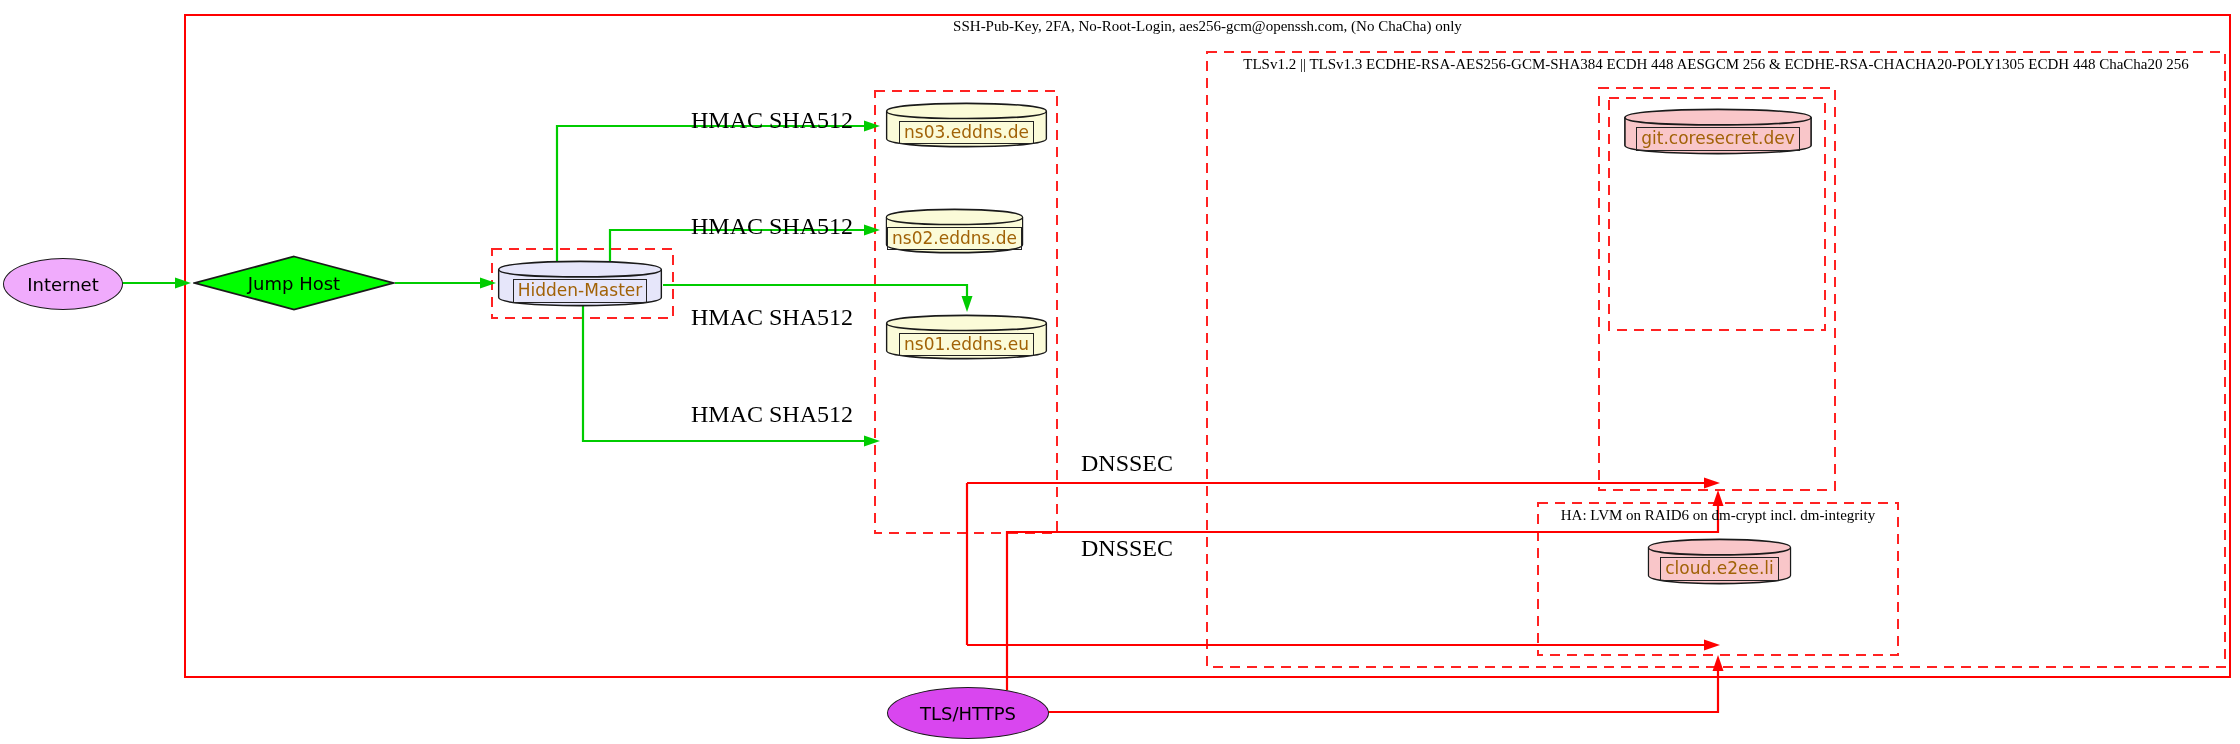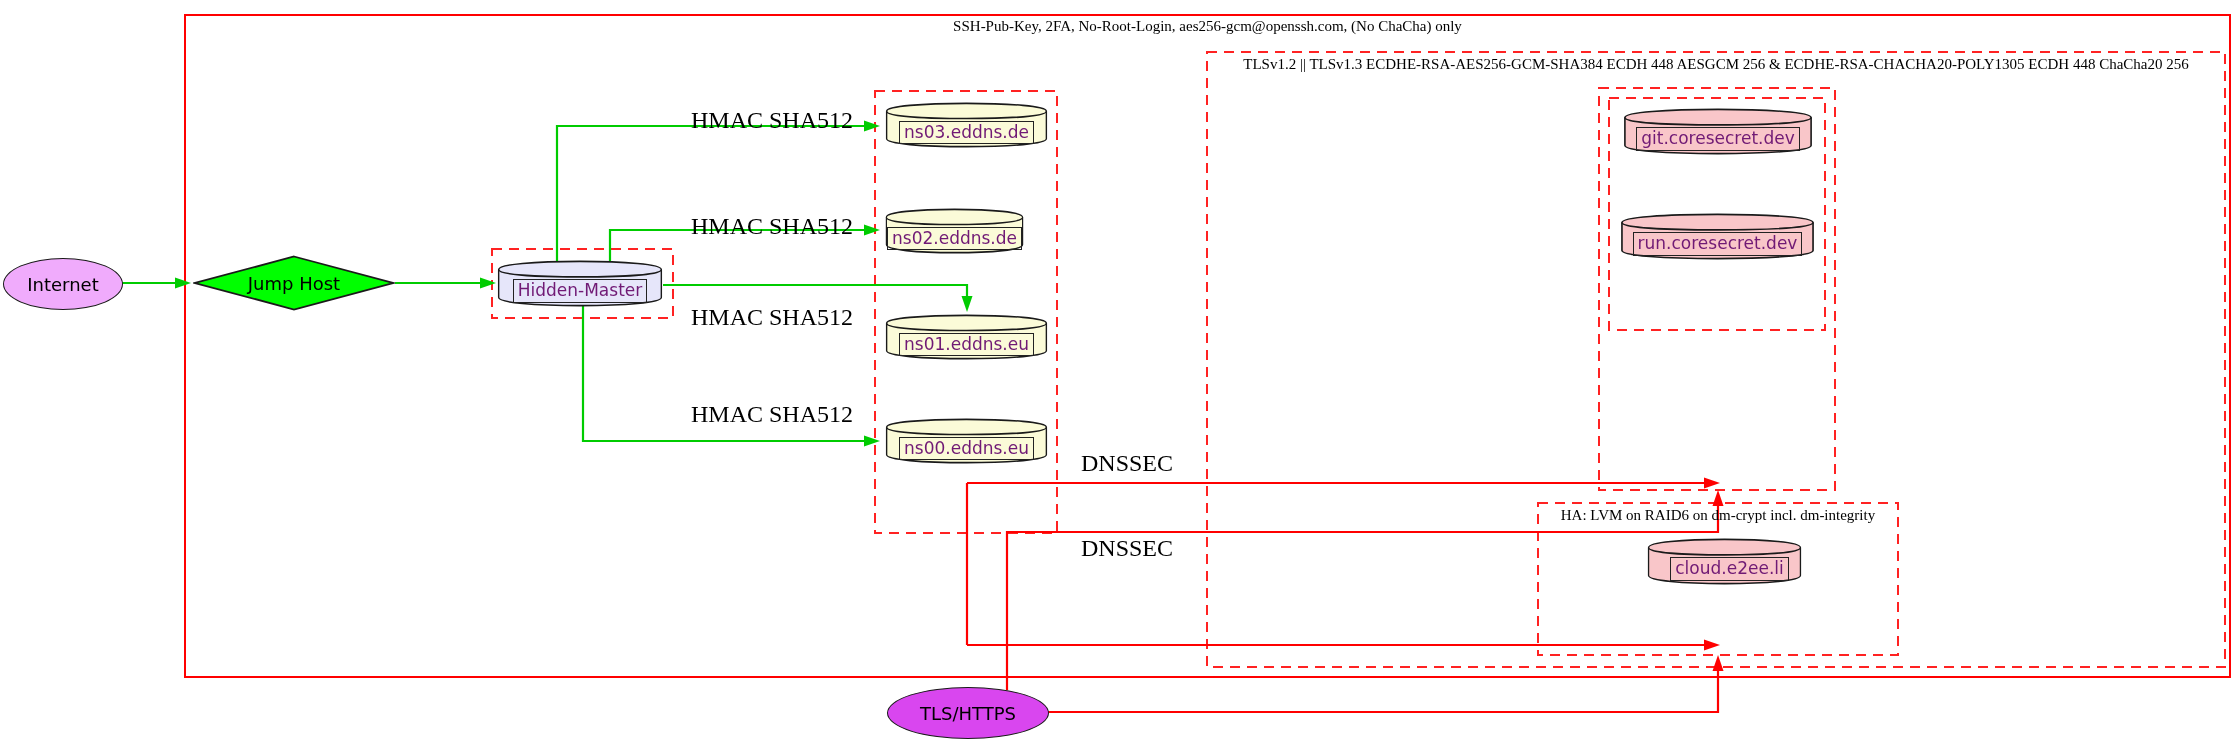--- a/index.html
+++ b/index.html
@@ -3,21 +3,21 @@
 <meta charset="utf-8">
 <style>
   html,body{margin:0;padding:0;background:#ffffff;}
   #canvas{position:relative;width:2240px;height:744px;background:#ffffff;overflow:hidden;
           font-family:"DejaVu Sans",sans-serif;}
   #edge-layer{position:absolute;left:0;top:0;z-index:1;}
   .node{position:absolute;display:flex;align-items:center;justify-content:center;z-index:2;}
   .node svg{position:absolute;left:0;top:0;width:100%;height:100%;}
   .ellipse-node{border:1.6px solid #1a1a1a;border-radius:50%;background:#add8e6;}
   .node-text{position:relative;z-index:3;font-size:18px;color:#000;white-space:nowrap;}
-  .cyl-text{position:relative;z-index:3;font-size:17px;color:#701a75;white-space:nowrap;
+  .cyl-text{position:relative;z-index:3;font-size:17px;color:#a16207;white-space:nowrap;
             border:1px solid #222;padding:0px 4px;margin-top:15px;line-height:1.25;}
   .cluster-label{position:absolute;z-index:3;text-align:center;color:#000;
                  font-family:"Liberation Serif","DejaVu Serif",serif;white-space:nowrap;}
   .edge-label{position:absolute;z-index:3;text-align:center;color:#000;font-size:24px;
               font-family:"Liberation Serif","DejaVu Serif",serif;line-height:22px;white-space:nowrap;}
 </style>
 </head>
 <body>
 
 <div id="canvas">
@@ -116,46 +116,32 @@
   </div>
 
   <div class="node" style="left:885px;top:314px;width:163px;height:46px;">
     <svg viewBox="0 0 200 50" preserveAspectRatio="none">
       <path d="M2,10 C2,4.5 46,1.5 100,1.5 C154,1.5 198,4.5 198,10 L198,40 C198,45.5 154,48.5 100,48.5 C46,48.5 2,45.5 2,40 Z" stroke="#1a1a1a" stroke-width="1.7" fill="#fbfbd8"></path>
       <path d="M2,10 C2,15.5 46,18 100,18 C154,18 198,15.5 198,10" fill="none" stroke="#1a1a1a" stroke-width="1.7"></path>
     </svg>
     <span class="cyl-text">ns01.eddns.eu</span>
   </div>
 
-  <div class="node" style="left:885px;top:418px;width:163px;height:46px;">
-    <svg viewBox="0 0 200 50" preserveAspectRatio="none">
-      <path d="M2,10 C2,4.5 46,1.5 100,1.5 C154,1.5 198,4.5 198,10 L198,40 C198,45.5 154,48.5 100,48.5 C46,48.5 2,45.5 2,40 Z" stroke="#1a1a1a" stroke-width="1.7" fill="#fbfbd8"></path>
-      <path d="M2,10 C2,15.5 46,18 100,18 C154,18 198,15.5 198,10" fill="none" stroke="#1a1a1a" stroke-width="1.7"></path>
-    </svg>
-    <span class="cyl-text">ns00.eddns.eu</span>
-  </div>
 
   <div class="node" style="left:1623px;top:108px;width:190px;height:47px;">
     <svg viewBox="0 0 200 50" preserveAspectRatio="none">
       <path d="M2,10 C2,4.5 46,1.5 100,1.5 C154,1.5 198,4.5 198,10 L198,40 C198,45.5 154,48.5 100,48.5 C46,48.5 2,45.5 2,40 Z" stroke="#1a1a1a" stroke-width="1.7" fill="#f9c6c9"></path>
       <path d="M2,10 C2,15.5 46,18 100,18 C154,18 198,15.5 198,10" fill="none" stroke="#1a1a1a" stroke-width="1.7"></path>
     </svg>
     <span class="cyl-text">git.coresecret.dev</span>
   </div>
 
-  <div class="node" style="left:1620px;top:213px;width:195px;height:47px;">
-    <svg viewBox="0 0 200 50" preserveAspectRatio="none">
-      <path d="M2,10 C2,4.5 46,1.5 100,1.5 C154,1.5 198,4.5 198,10 L198,40 C198,45.5 154,48.5 100,48.5 C46,48.5 2,45.5 2,40 Z" stroke="#1a1a1a" stroke-width="1.7" fill="#f9c6c9"></path>
-      <path d="M2,10 C2,15.5 46,18 100,18 C154,18 198,15.5 198,10" fill="none" stroke="#1a1a1a" stroke-width="1.7"></path>
-    </svg>
-    <span class="cyl-text">run.coresecret.dev</span>
-  </div>
 
 
-  <div class="node" style="left:1647px;top:538px;width:145px;height:47px;padding-left:10px;">
+  <div class="node" style="left:1647px;top:538px;width:145px;height:47px;">
     <svg viewBox="0 0 200 50" preserveAspectRatio="none">
       <path d="M2,10 C2,4.5 46,1.5 100,1.5 C154,1.5 198,4.5 198,10 L198,40 C198,45.5 154,48.5 100,48.5 C46,48.5 2,45.5 2,40 Z" stroke="#1a1a1a" stroke-width="1.7" fill="#f9c6c9"></path>
       <path d="M2,10 C2,15.5 46,18 100,18 C154,18 198,15.5 198,10" fill="none" stroke="#1a1a1a" stroke-width="1.7"></path>
     </svg>
     <span class="cyl-text">cloud.e2ee.li</span>
   </div>
 
   <div class="node ellipse-node" style="left: 887px; top: 687px; width: 160px; height: 50px; background: #d946ef;">
     <span class="node-text">TLS/HTTPS</span>
   </div>

